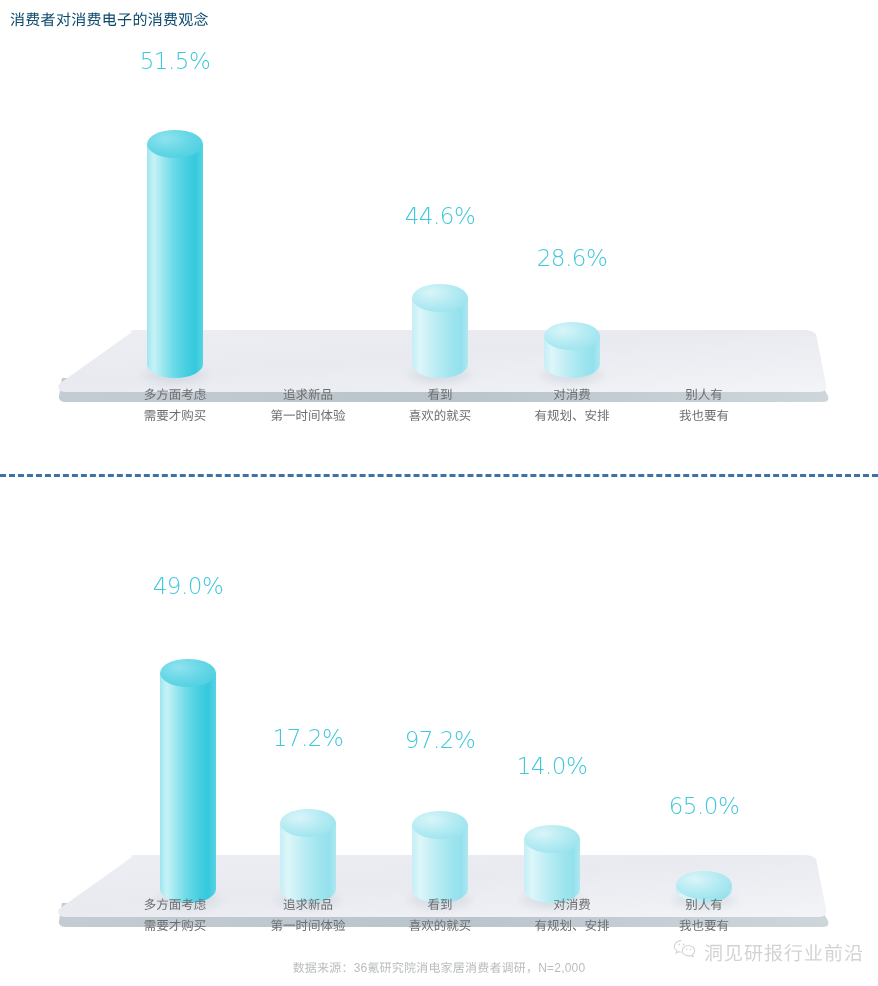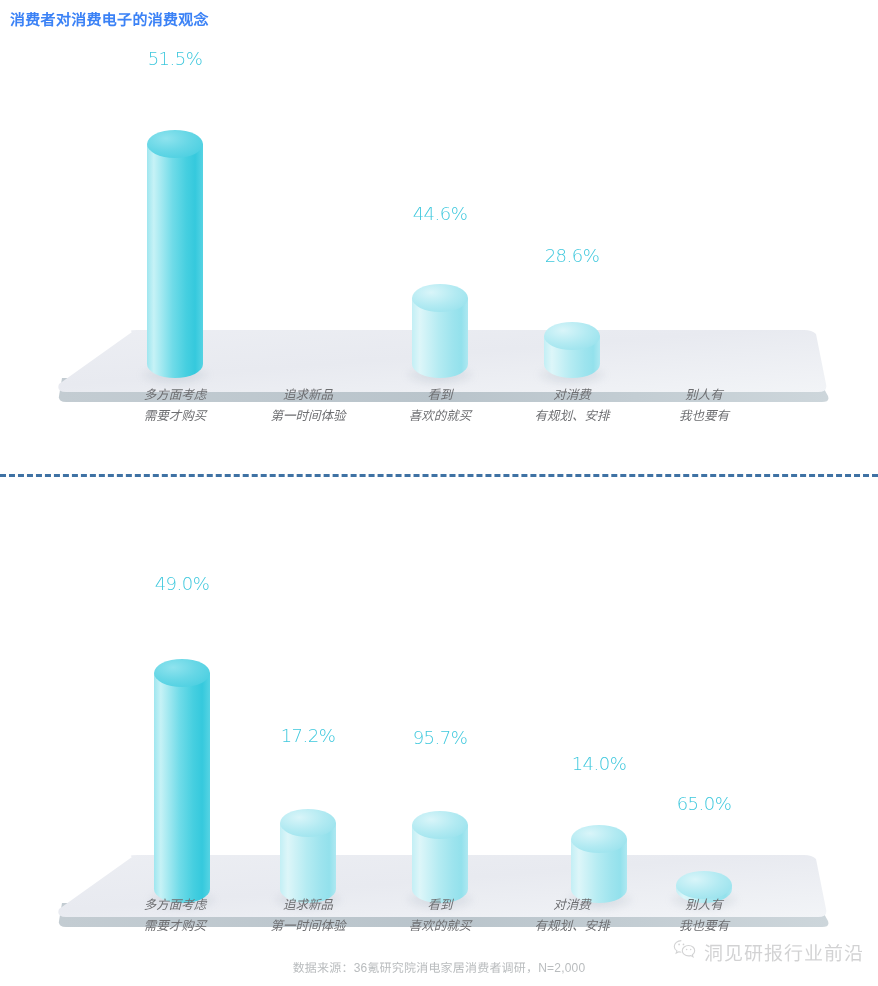--- a/index.html
+++ b/index.html
@@ -30,22 +30,22 @@
     width: 878px;
   }
   #section-1 { top: 0px;   height: 460px; }
   #section-2 { top: 510px; height: 430px; }
 
   .chart-title {
     position: absolute;
     left: 10px;
     top: 8px;
     font-size: 15px;
-    font-weight: bold;
-    color: #3b82f6;
+    font-weight: normal;
+    color: #0c4a6e;
     letter-spacing: 0.3px;
     white-space: nowrap;
   }
 
   
   .plot {
     position: absolute;
     left: 0;
     width: 878px;
   }
@@ -144,34 +144,33 @@
       rgba(120,140,160,0) 76%);
     filter: blur(3px);
   }
 
   
   .value-label {
     position: absolute;
     left: 50%;
     transform: translateX(-50%);
     color: #3fc8dd;
-    font-size: 18px;
+    font-size: 23px;
     font-weight: 300;
     letter-spacing: -0.5px;
     white-space: nowrap;
     font-family: "DejaVu Sans", "Liberation Sans", sans-serif;
   }
 
   
   .cat-labels {
     position: absolute;
     left: 0;
     width: 868px;
     height: 46px;
-    font-style: italic;
   }
   #cats-1 { top: 385px; }
   #cats-2 { top: 895px; }
 
   .cat {
     position: absolute;
     width: 150px;
     text-align: center;
     font-size: 12.5px;
     line-height: 21px;
@@ -330,48 +329,48 @@
               <stop offset="100%" stop-color="#cdd6db"></stop>
             </linearGradient>
           </defs>
           <path d="M 62,48 L 818,48 L 828,66 Q 830,72 822,72 L 66,72 Q 58,72 59,66 Z" fill="url(#slabEdge2)"></path>
           <path d="M 132,2 Q 128,0 137,0 L 804,0 Q 812,0 816,4 L 826,54 Q 828,62 818,62 L 66,62 Q 56,62 59,54 Z" fill="url(#slabTop2)"></path>
         </svg>
       </div>
 
       <div class="bars">
 
-        <div class="bar-group" style="left:122px;">
+        <div class="bar-group" style="left:128px;">
           <div class="value-label" style="top:8px;">49.0%</div>
           <div class="cyl primary" style="width:56px; bottom:52px; height:244px;">
             <div class="shadow" style="bottom:-8px;"></div>
             <div class="body" style="top:14px; bottom:0;"></div>
             <div class="top" style="top:0;"></div>
           </div>
         </div>
 
         <div class="bar-group" style="left:248px;">
           <div class="value-label" style="top:160px;">17.2%</div>
           <div class="cyl secondary" style="width:56px; bottom:52px; height:94px;">
             <div class="shadow" style="bottom:-8px;"></div>
             <div class="body" style="top:14px; bottom:0;"></div>
             <div class="top" style="top:0;"></div>
           </div>
         </div>
 
         <div class="bar-group" style="left:380px;">
-          <div class="value-label" style="top:162px;">95.7%</div>
+          <div class="value-label" style="top:162px;">97.2%</div>
           <div class="cyl secondary" style="width:56px; bottom:52px; height:92px;">
             <div class="shadow" style="bottom:-8px;"></div>
             <div class="body" style="top:14px; bottom:0;"></div>
             <div class="top" style="top:0;"></div>
           </div>
         </div>
 
-        <div class="bar-group" style="left:539px;">
+        <div class="bar-group" style="left:492px;">
           <div class="value-label" style="top:188px;">14.0%</div>
           <div class="cyl secondary" style="width:56px; bottom:52px; height:78px;">
             <div class="shadow" style="bottom:-8px;"></div>
             <div class="body" style="top:14px; bottom:0;"></div>
             <div class="top" style="top:0;"></div>
           </div>
         </div>
 
         <div class="bar-group" style="left:644px;">
           <div class="value-label" style="top:228px;">65.0%</div>

